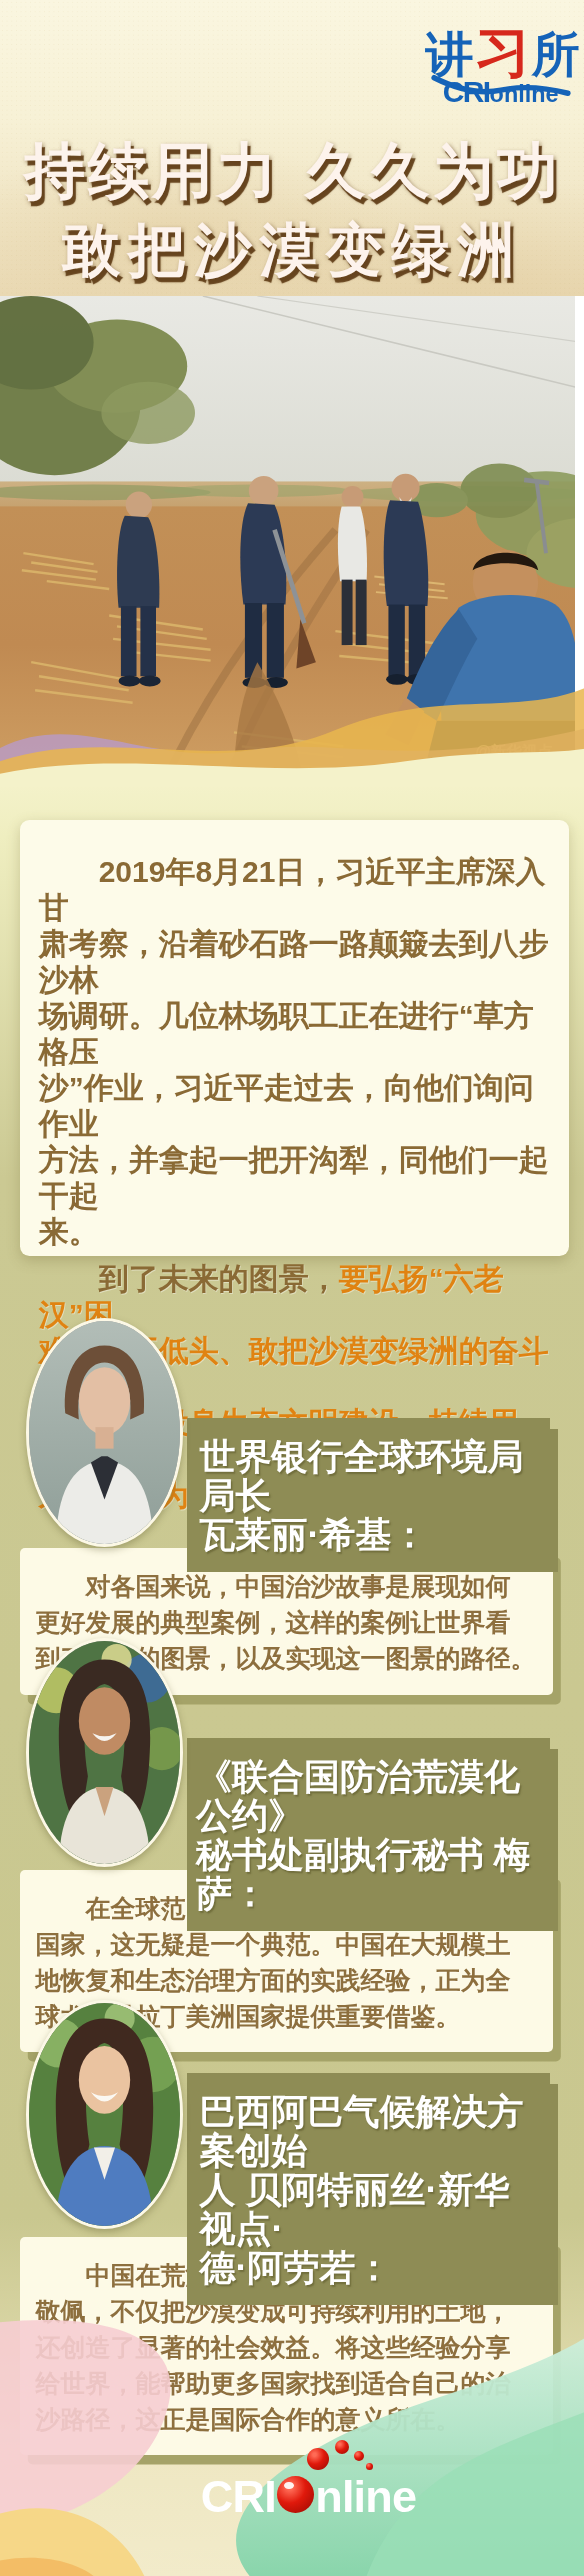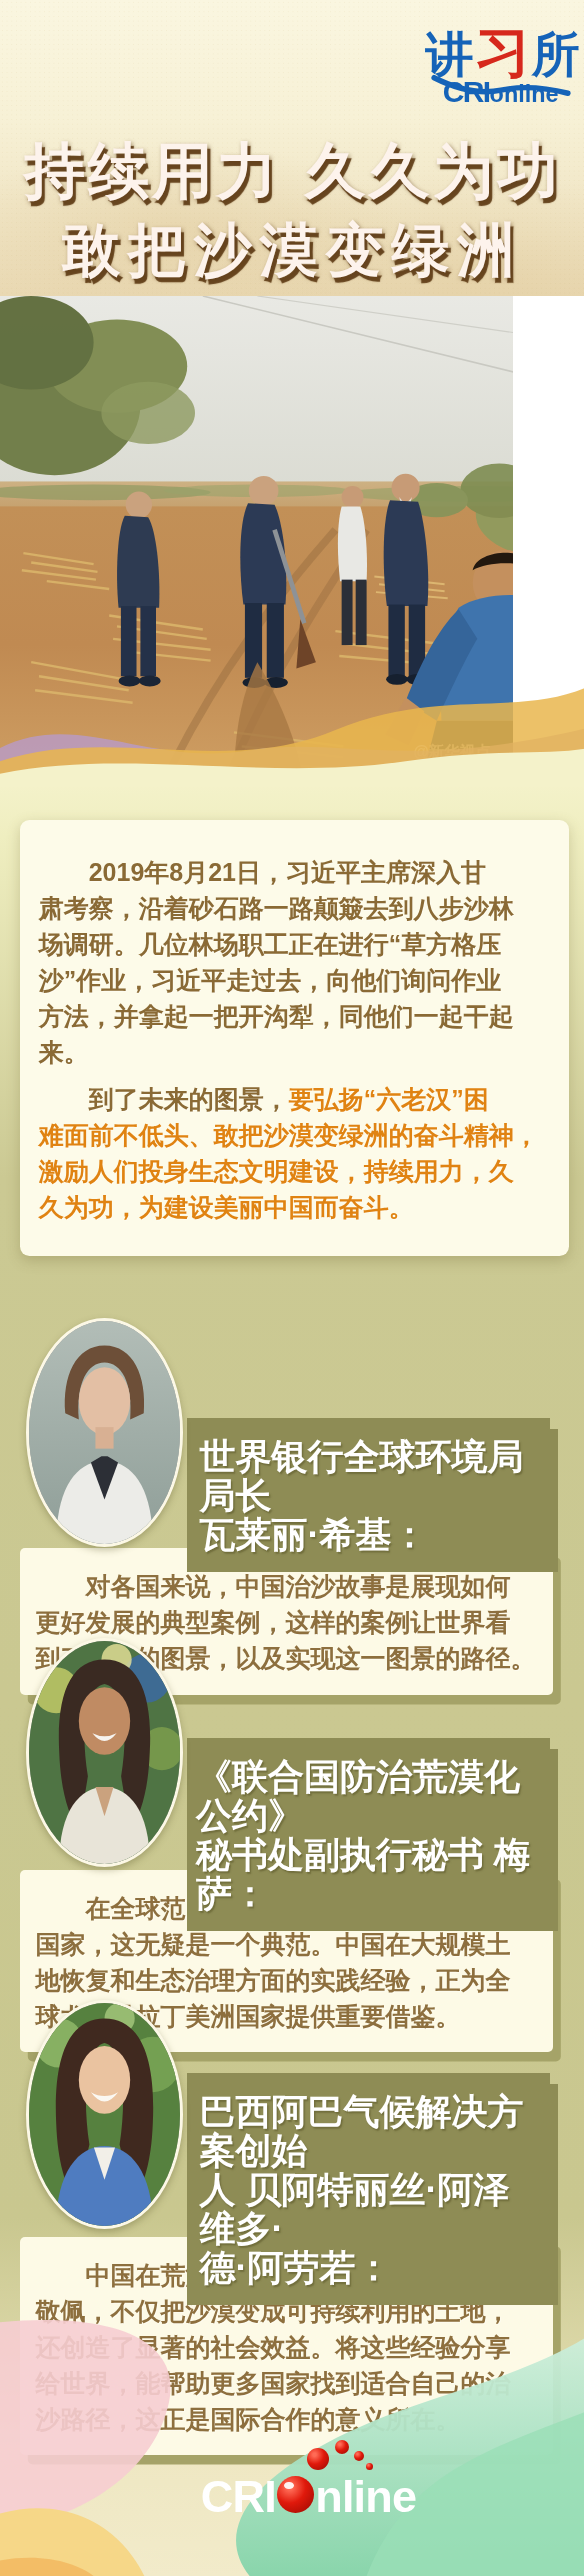--- a/index.html
+++ b/index.html
@@ -26,34 +26,34 @@
   .toplogo .cri .big{font-size:30px;letter-spacing:-1.6px;}
 
   .title{position:absolute;left:0;width:585px;text-align:center;z-index:3;
       font-family:"DejaVu Serif","Liberation Serif",serif;font-weight:bold;color:#fdf3ec;
       text-shadow:3.1px 4.7px 0.8px rgba(97,62,24,.95),1.6px 2.3px 4.7px rgba(97,62,24,.6);
       white-space:nowrap;}
   .title.l1{top:131px;font-size:61px;letter-spacing:3.1px;}
   .title.l2{top:212px;font-size:58px;letter-spacing:7.8px;}
 
   
-  .photo{position:absolute;top:296px;left:0;width:513px;height:487px;overflow:hidden;background:#4c1d95;}
+  .photo{position:absolute;top:296px;left:0;width:575px;height:487px;overflow:hidden;background:#4c1d95;}
   .photo svg{display:block;}
   .watermark{position:absolute;right:22px;bottom:20px;color:rgba(255,255,255,.55);
       font-size:15.6px;font-weight:bold;z-index:2;}
   .wave{position:absolute;top:674px;left:0;width:585px;height:113px;z-index:2;}
 
   
   .content{position:absolute;top:783px;left:0;width:585px;height:1793px;
      background:linear-gradient(#f4f2ca 0%,#efeec0 3%,#cbc993 22%,#c9c78f 80%,#dcd8a8 88%,#eee7c2 93%,#f2ebca 100%);}
 
   .card-main{position:absolute;top:37px;left:20px;width:549px;height:436px;box-sizing:border-box;
      background:#fdfbe9;border-radius:9.4px;padding:34px 18.7px 23.4px 18.7px;
      box-shadow:0 4.7px 12.5px rgba(110,100,50,.28);}
-  .card-main p{margin:0;white-space:pre-line;font-size:25px;line-height:36px;font-weight:bold;
+  .card-main p{margin:0;white-space:pre-line;font-size:30px;line-height:36px;font-weight:bold;
      color:#8a6a35;text-shadow:0.8px 0.8px 0 rgba(255,255,255,.4);}
   .card-main p + p{margin-top:11px;}
   .hl{color:#e08312;}
 
   .avatar{position:absolute;left:26px;width:157px;height:229px;border-radius:50%;
      border:3.1px solid #fcf8e6;overflow:hidden;box-sizing:border-box;background:#999;z-index:2;
      box-shadow:0 3.1px 7.8px rgba(90,85,40,.35);}
   .avatar svg{display:block;width:100%;height:100%;}
 
   .banner{position:absolute;left:187px;width:363px;box-sizing:border-box;background:#8e8c55;
@@ -292,21 +292,21 @@
       <circle cx="82" cy="40" r="18" fill="#79a656" opacity=".85"></circle>
       <circle cx="60" cy="10" r="10" fill="#a7c97e" opacity=".8"></circle>
       <path d="M50,10 C26,10 16,36 18,78 C19,104 24,118 31,130 L40,92 C35,60 38,28 50,26 C62,28 65,60 60,92 L69,130 C76,118 81,104 82,78 C84,36 74,10 50,10 Z" fill="#40291f"></path>
       <ellipse cx="50" cy="50" rx="17" ry="22" fill="#eac3a0"></ellipse>
       <path d="M41,58 Q50,70 59,58 Q50,63 41,58 Z" fill="#fbf8f2"></path>
       <path d="M18,145 C18,110 33,93 50,93 C67,93 82,110 82,145 Z" fill="#4f7cc0"></path>
       <path d="M43,94 L50,115 L57,94 Z" fill="#f2efe8"></path>
     </svg>
   </div>
   <div class="banner bn3">巴西阿巴气候解决方案创始
-人 贝阿特丽丝·阿泽维多·
+人 贝阿特丽丝·新华视点·
 德·阿劳若：</div>
   <div class="qcard qc3">
     <p>　　中国在荒漠化治理上的投入和坚持令人
 敬佩，不仅把沙漠变成可持续利用的土地，
 还创造了显著的社会效益。将这些经验分享
 给世界，能帮助更多国家找到适合自己的治
 沙路径，这正是国际合作的意义所在。</p>
   </div>
 
   <svg class="footer-decor" viewBox="0 0 750 360" preserveAspectRatio="none">

